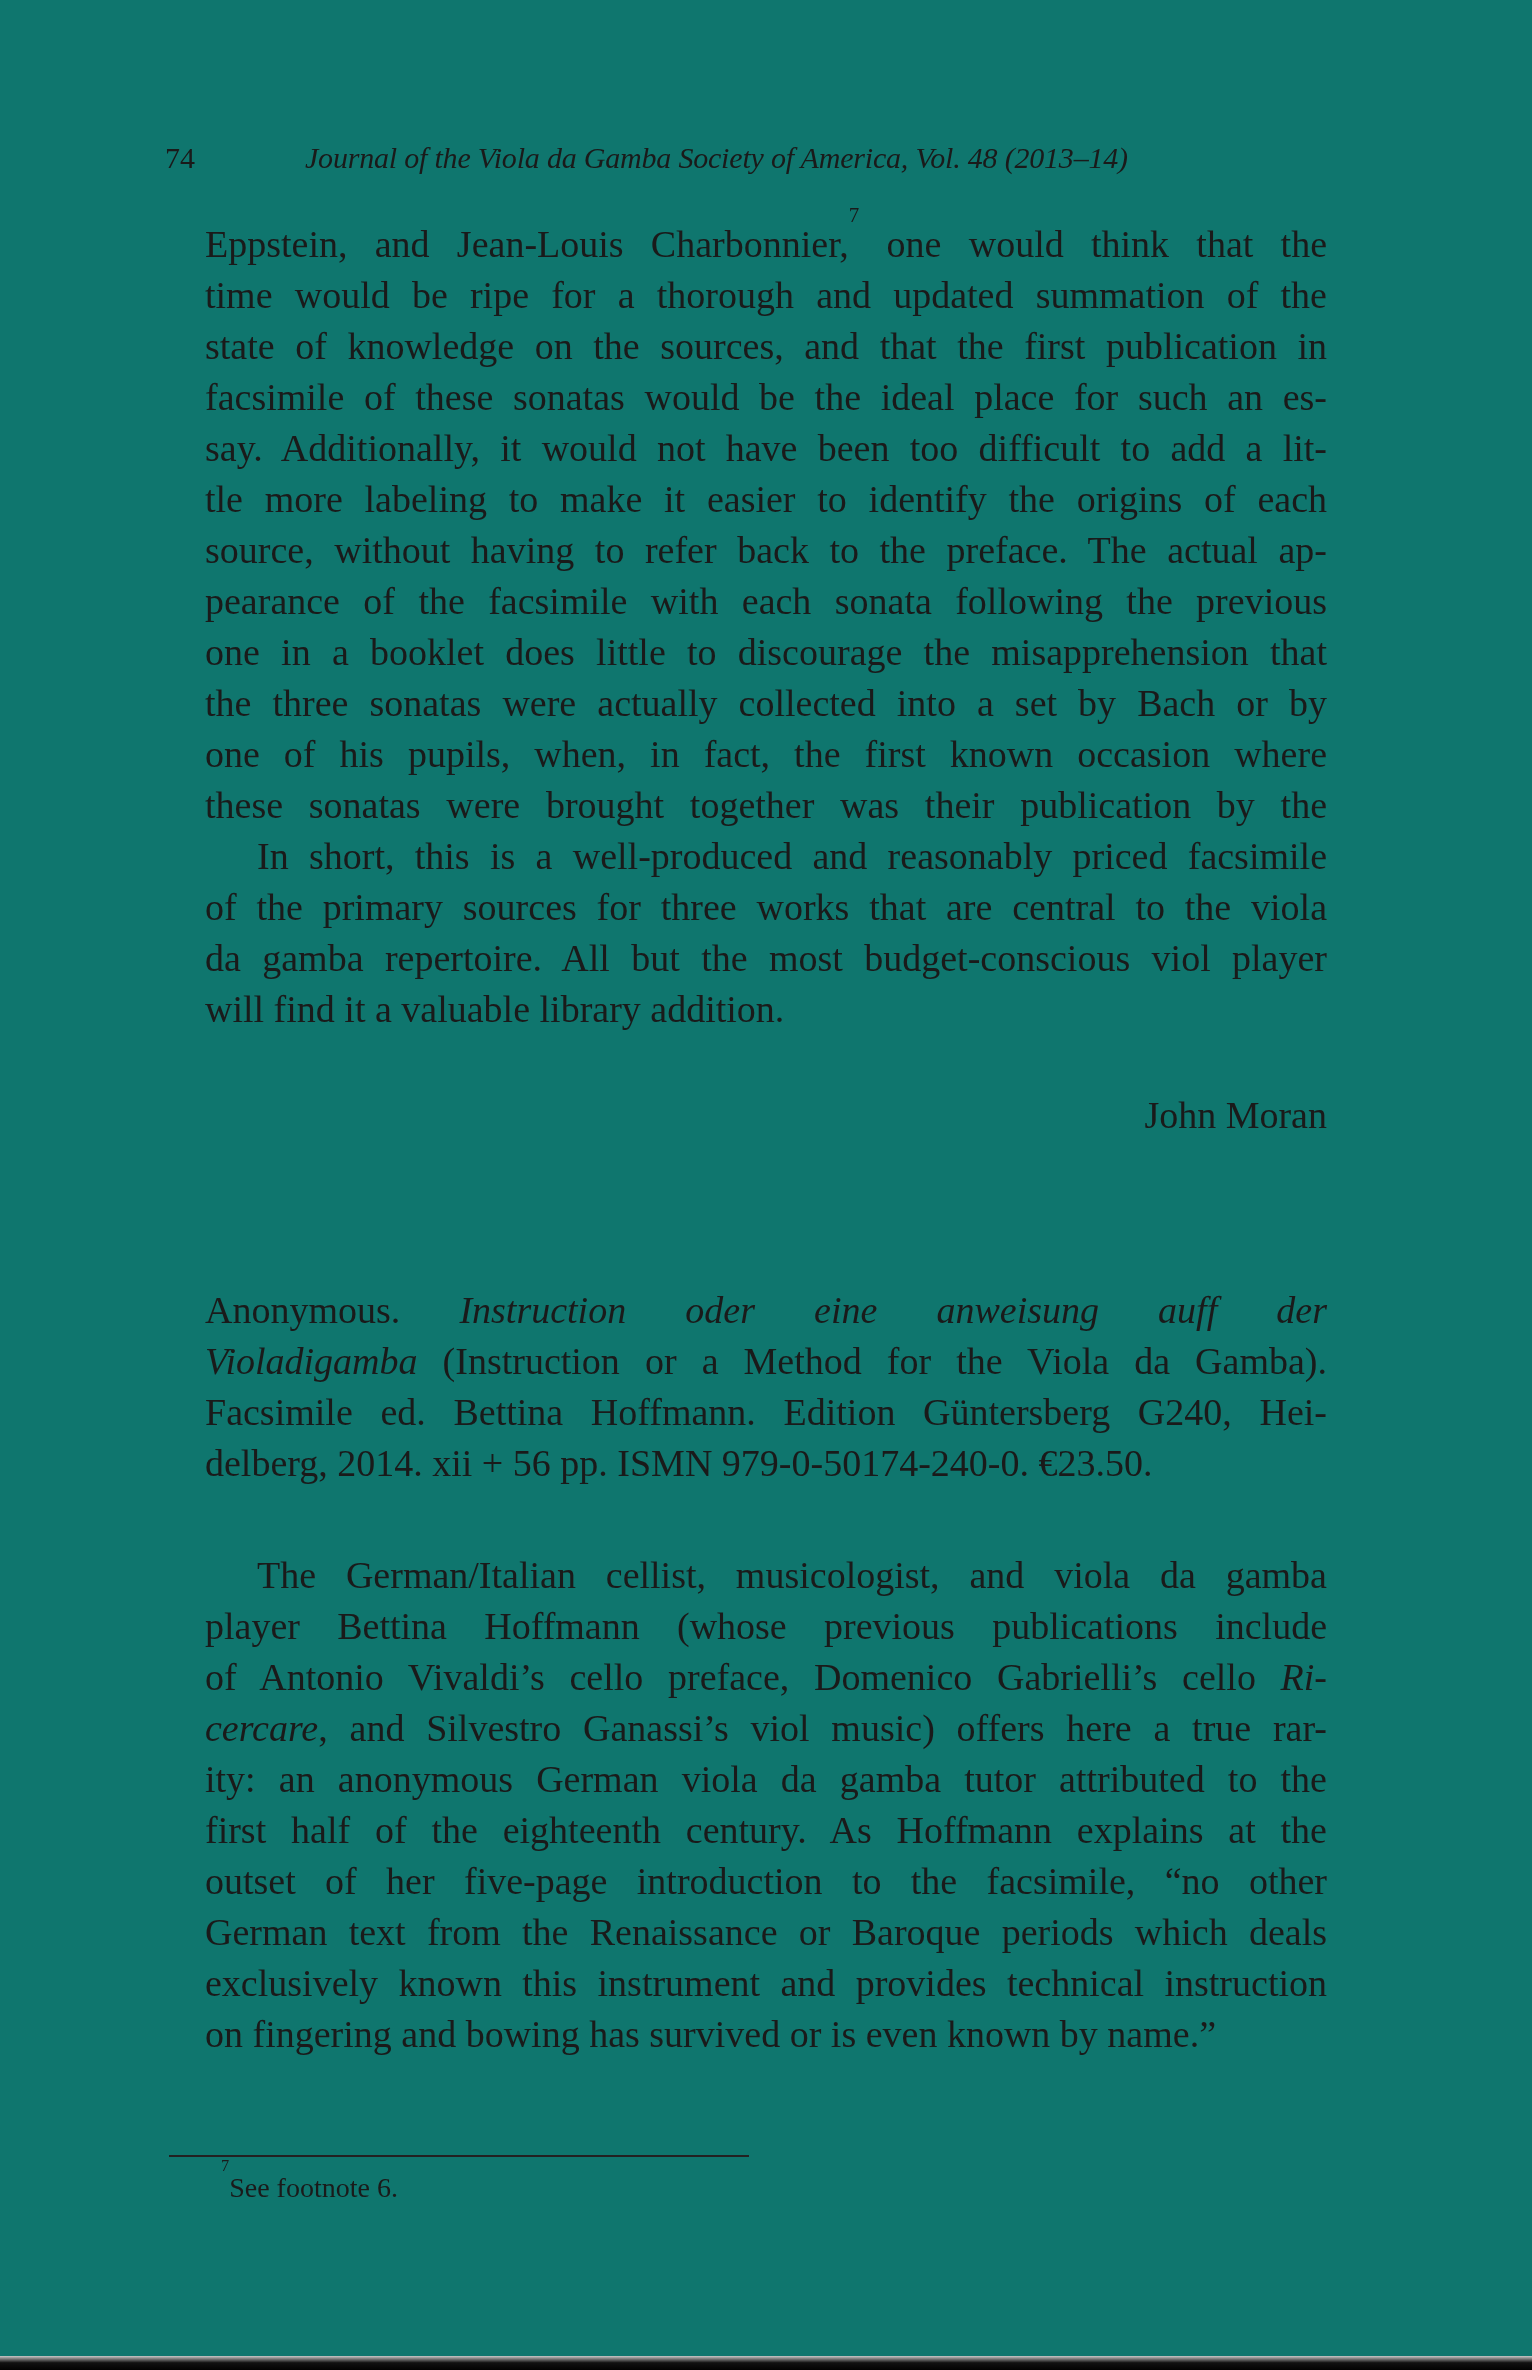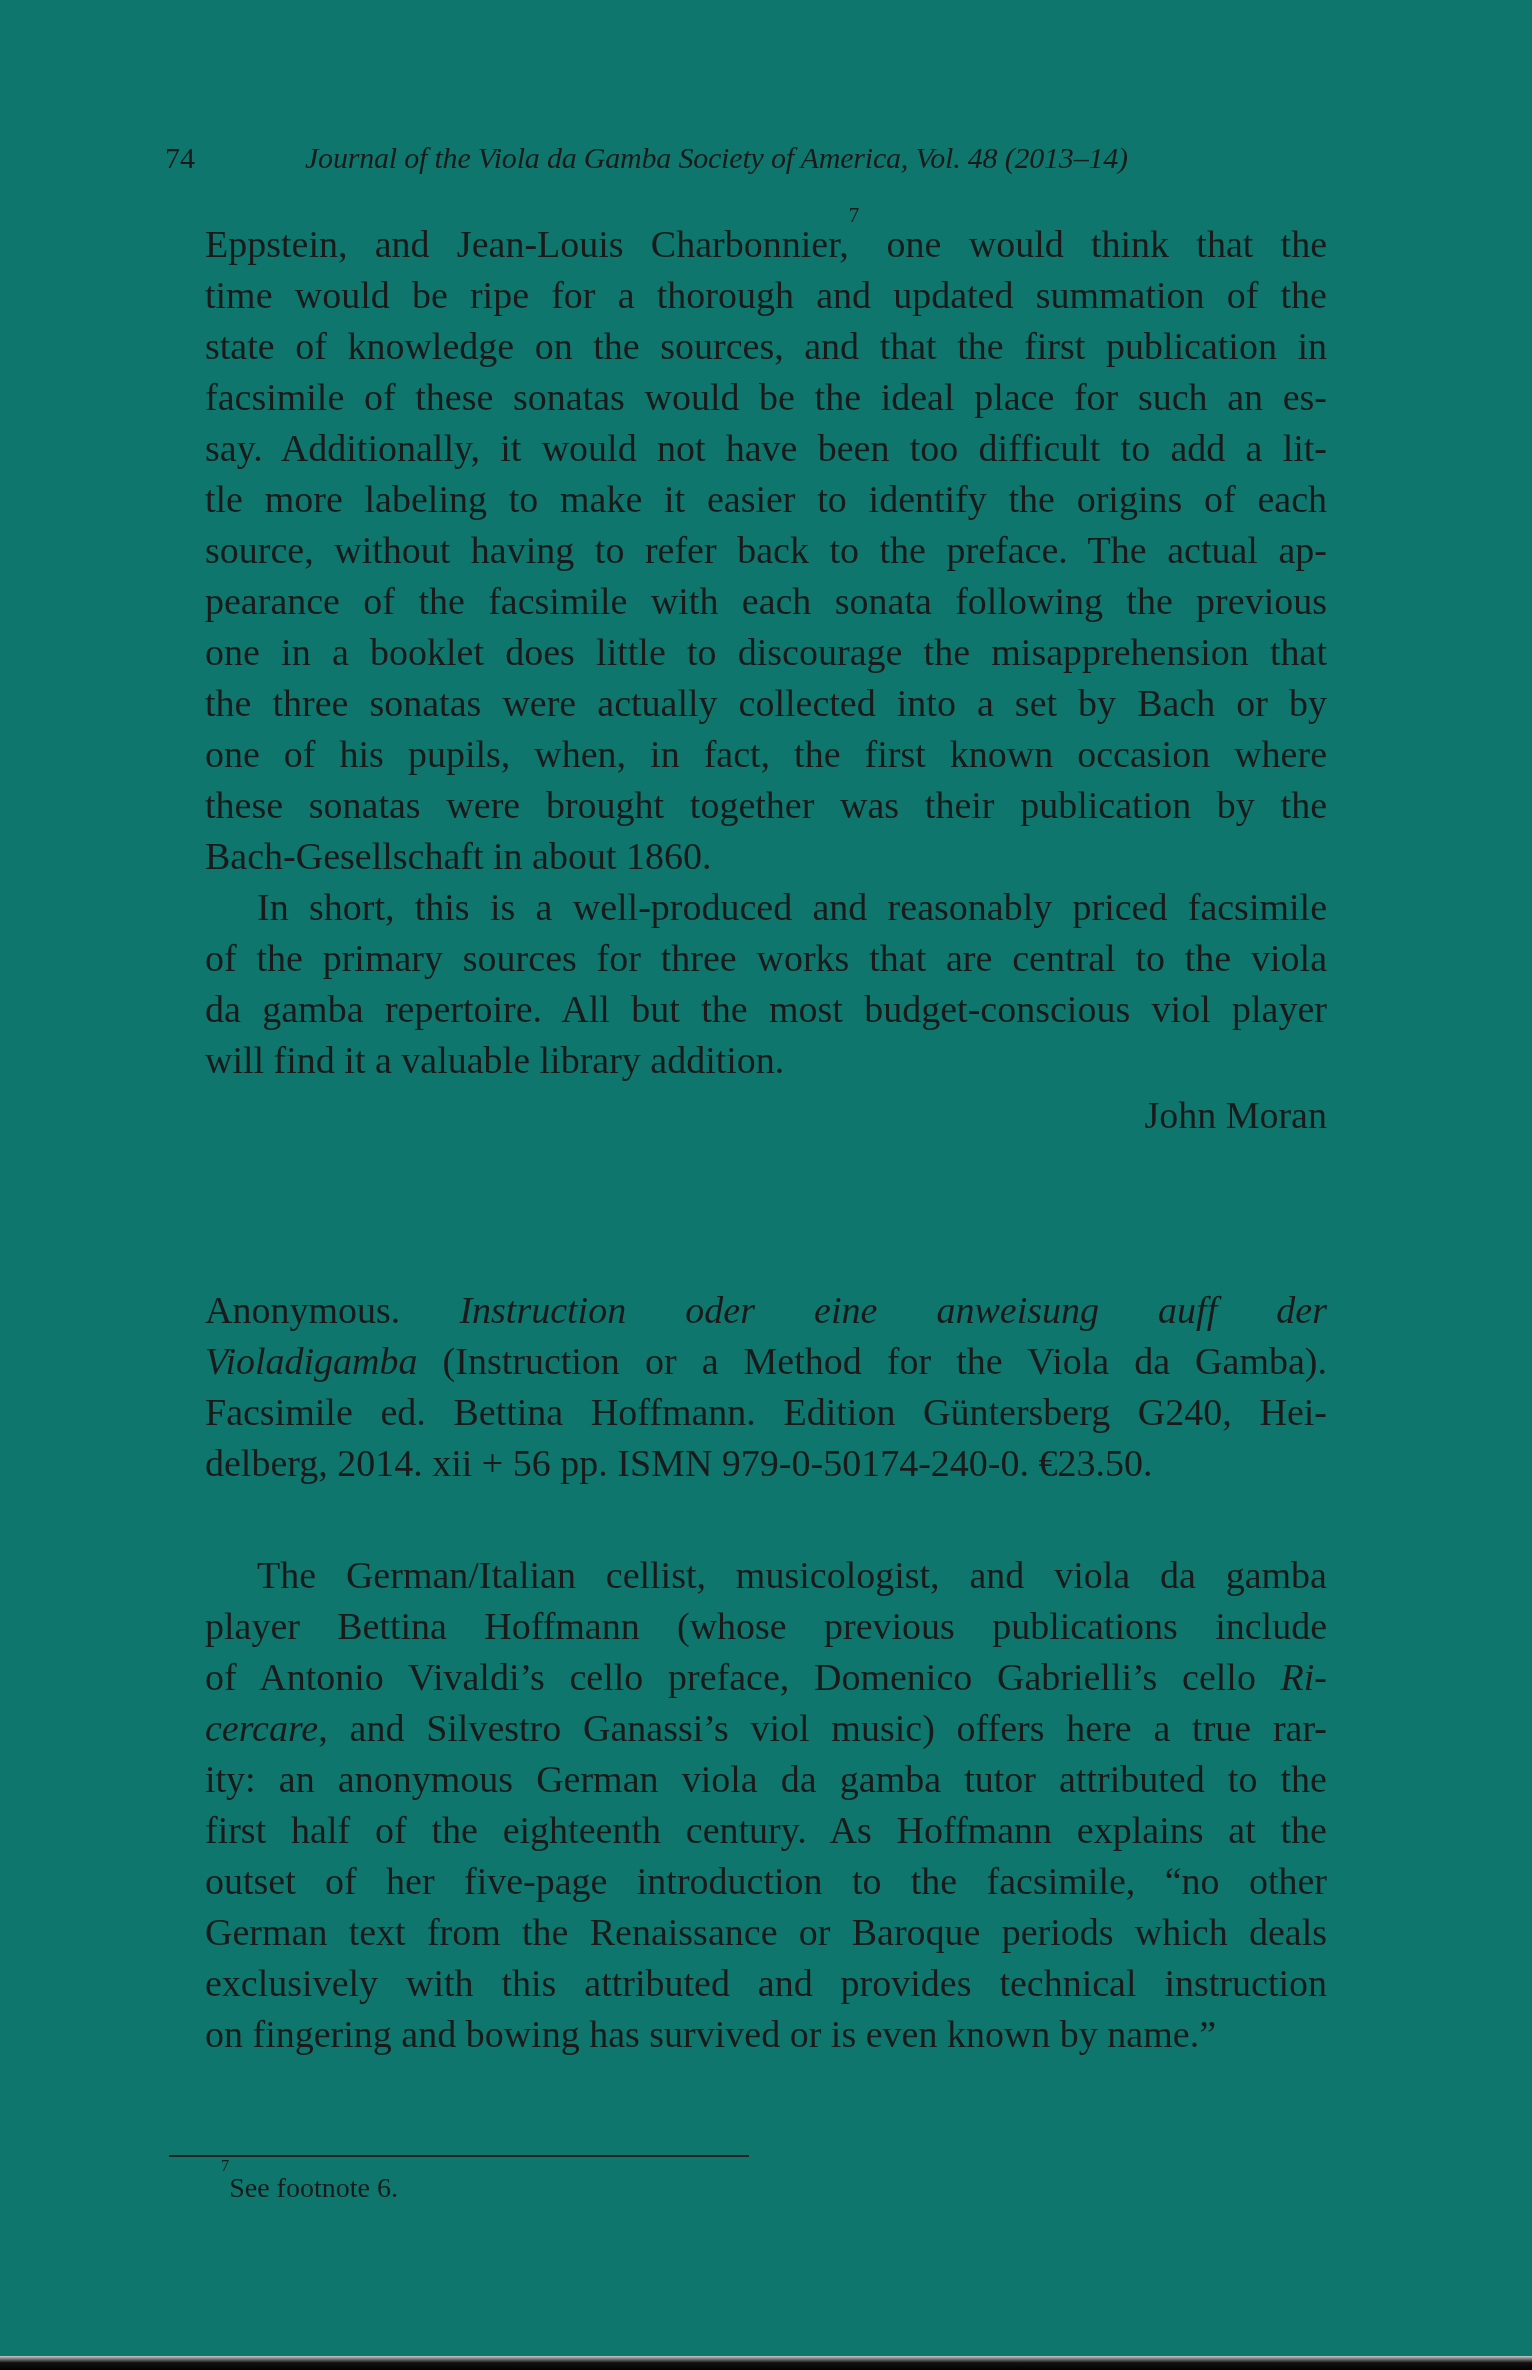--- a/index.html
+++ b/index.html
@@ -141,21 +141,20 @@
       <span class="line">state of knowledge on the sources, and that the first publication in</span>
       <span class="line">facsimile of these sonatas would be the ideal place for such an es-</span>
       <span class="line">say. Additionally, it would not have been too difficult to add a lit-</span>
       <span class="line">tle more labeling to make it easier to identify the origins of each</span>
       <span class="line">source, without having to refer back to the preface. The actual ap-</span>
       <span class="line">pearance of the facsimile with each sonata following the previous</span>
       <span class="line">one in a booklet does little to discourage the misapprehension that</span>
       <span class="line">the three sonatas were actually collected into a set by Bach or by</span>
       <span class="line">one of his pupils, when, in fact, the first known occasion where</span>
       <span class="line">these sonatas were brought together was their publication by the</span>
-      <span class="line last">Bach-Gesellschaft in about 1860.</span>
     </p>
     <p>
       <span class="line indent">In short, this is a well-produced and reasonably priced facsimile</span>
       <span class="line">of the primary sources for three works that are central to the viola</span>
       <span class="line">da gamba repertoire. All but the most budget-conscious viol player</span>
       <span class="line last">will find it a valuable library addition.</span>
     </p>
   </div>
 
   <div class="signature">John Moran</div>
@@ -172,21 +171,21 @@
   <div class="column col-3">
     <p>
       <span class="line indent">The German/Italian cellist, musicologist, and viola da gamba</span>
       <span class="line">player Bettina Hoffmann (whose previous publications include</span>
       <span class="line"><span>of Antonio Vivaldi’s cello preface, Domenico Gabrielli’s cello </span><span class="ital">Ri-</span></span>
       <span class="line"><span class="ital">cercare</span><span>, and Silvestro Ganassi’s viol music) offers here a true rar-</span></span>
       <span class="line">ity: an anonymous German viola da gamba tutor attributed to the</span>
       <span class="line">first half of the eighteenth century. As Hoffmann explains at the</span>
       <span class="line">outset of her five-page introduction to the facsimile, “no other</span>
       <span class="line">German text from the Renaissance or Baroque periods which deals</span>
-      <span class="line">exclusively with this attributed and provides technical instruction</span>
+      <span class="line">exclusively known this instrument and provides technical instruction</span>
       <span class="line last">on fingering and bowing has survived or is even known by name.”</span>
     </p>
   </div>
 
   <div class="footnote-rule"></div>
 
   <div class="footnote">
     <sup>7</sup><span>See footnote 6.</span>
   </div>
 

